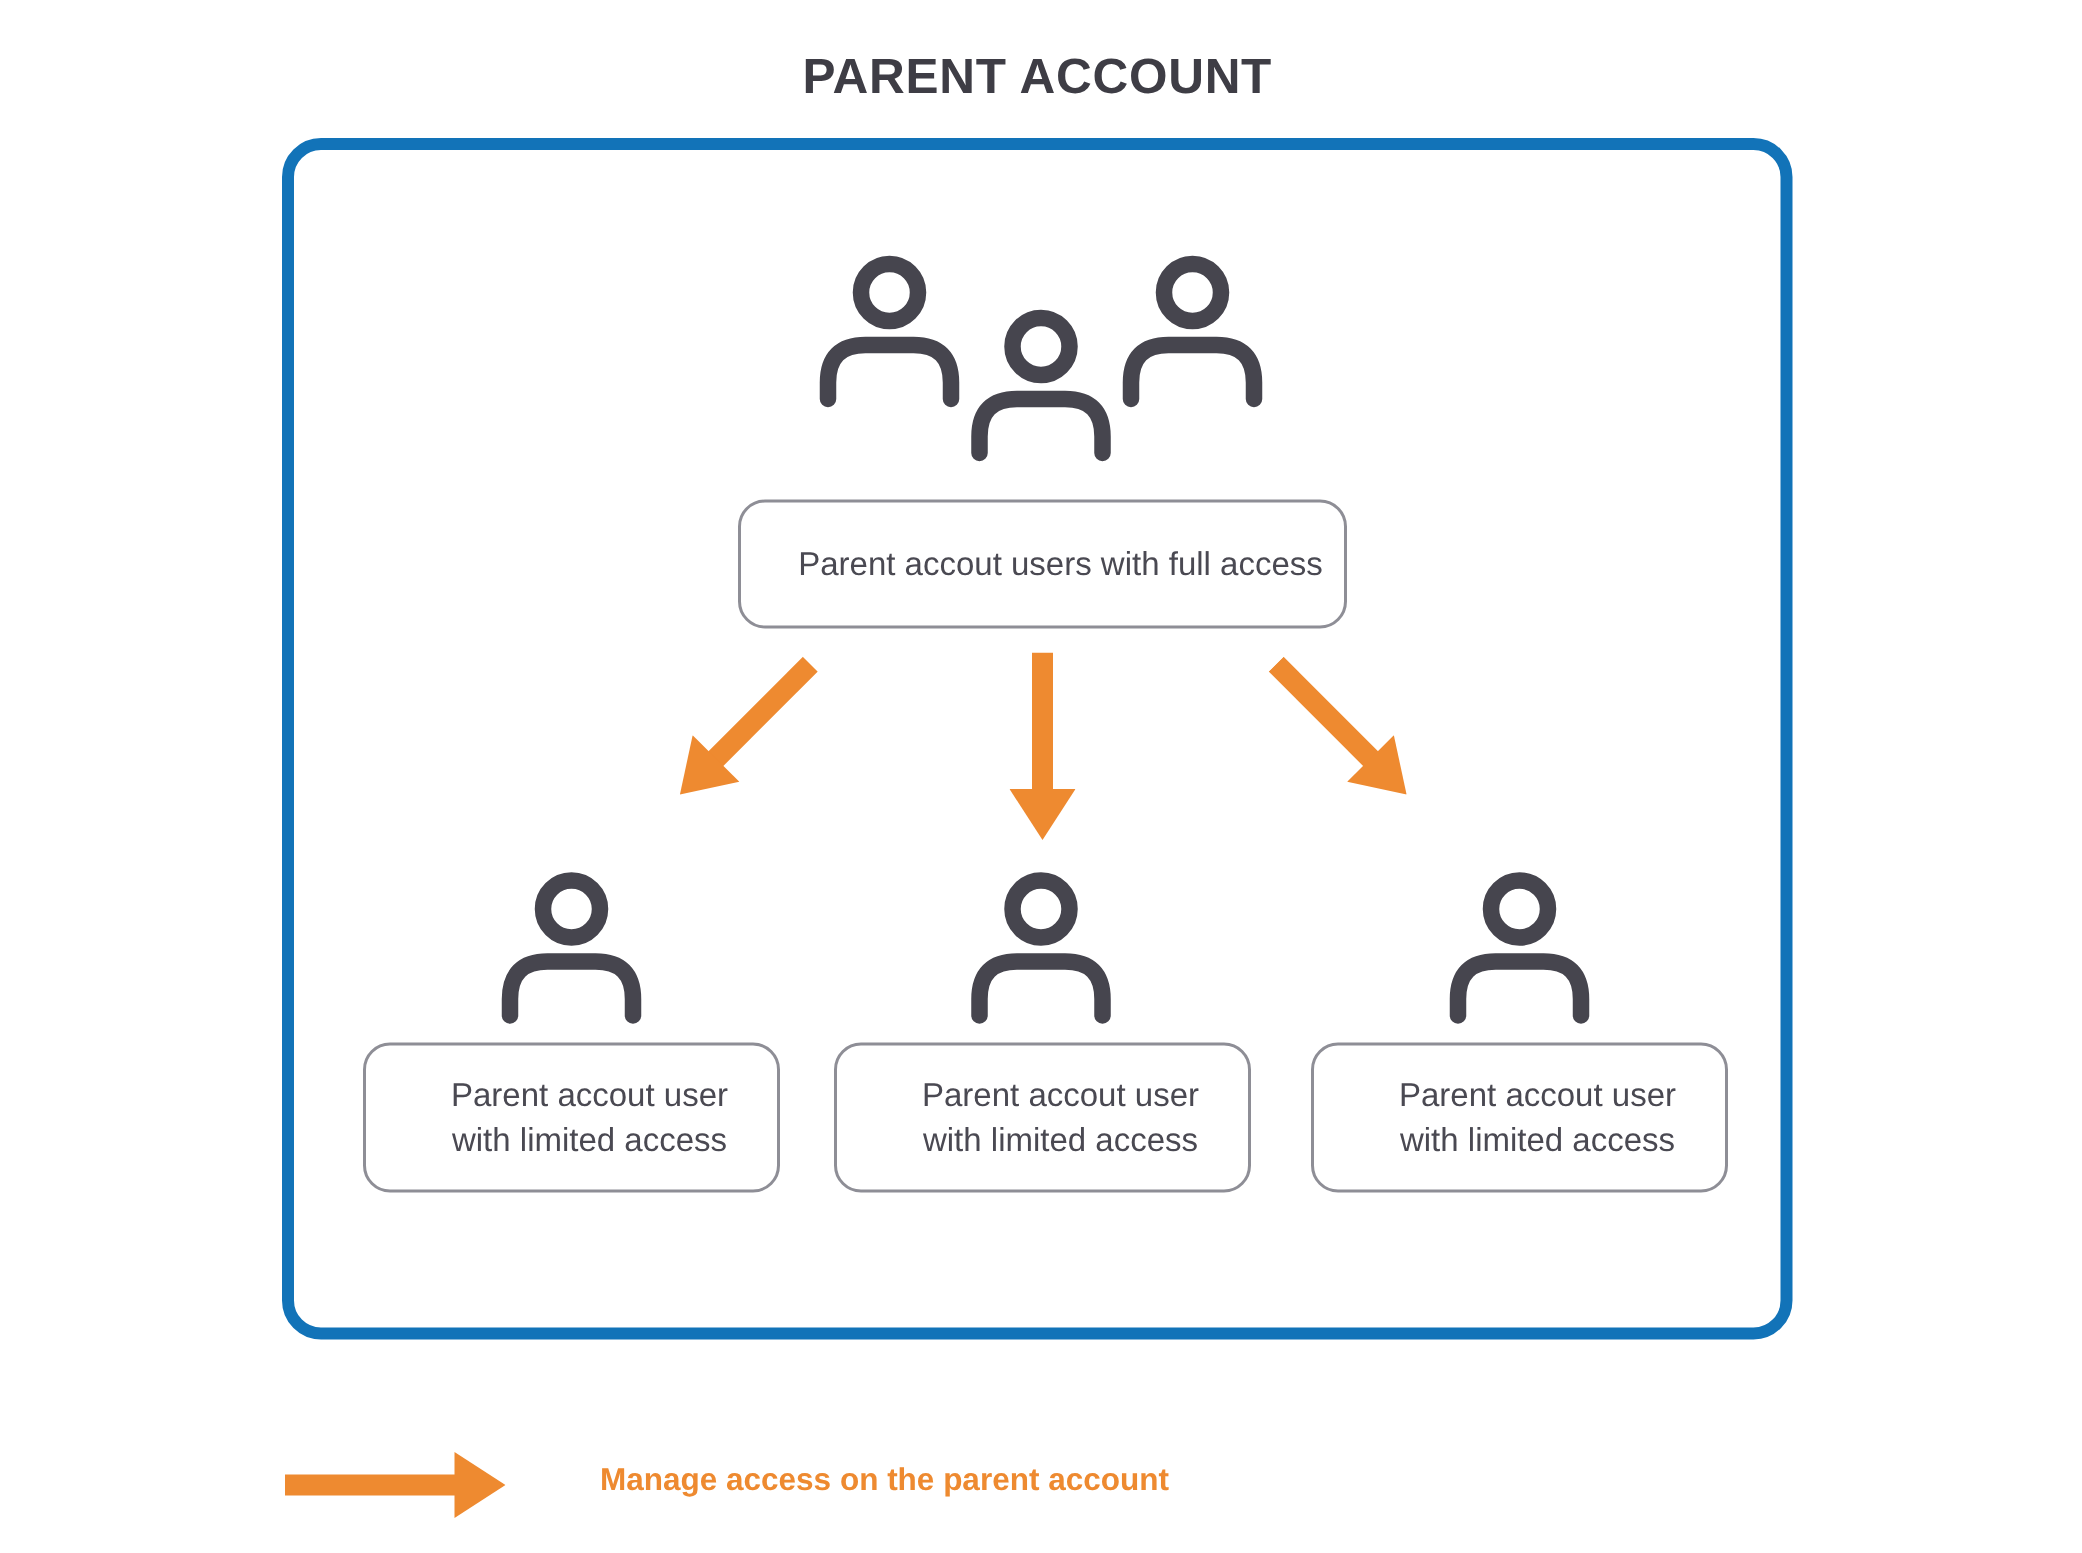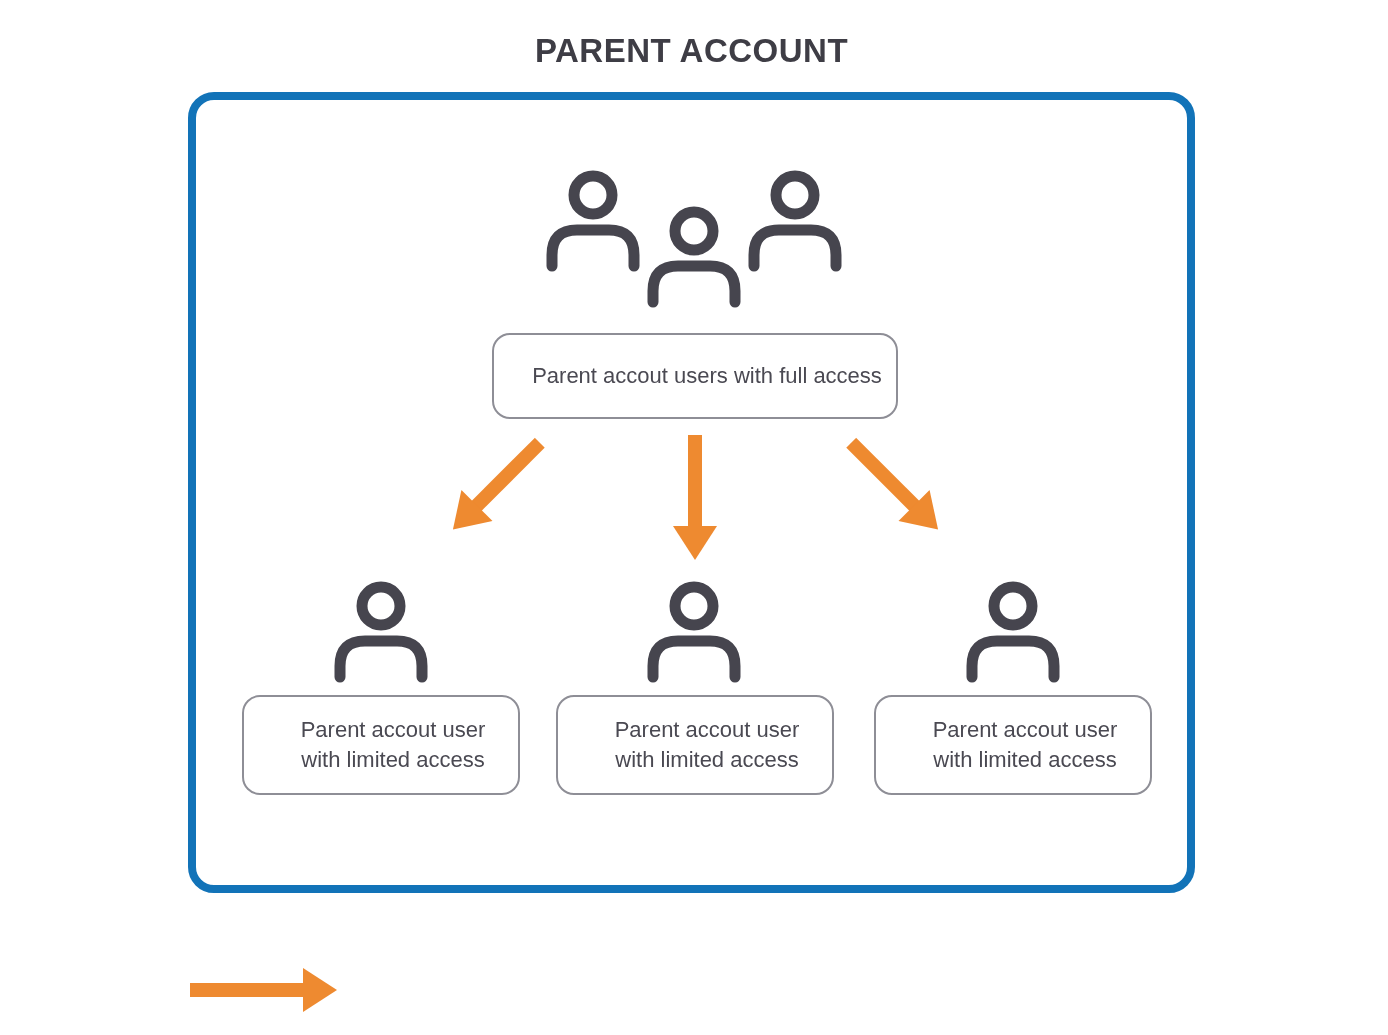--- a/index.html
+++ b/index.html
@@ -167,14 +167,15 @@
     <span>Parent accout user</span>
     <span>with limited access</span>
   </div>
 
   <div class="legend">
     <svg width="147" height="44" viewBox="0 0 147 44" style="color:var(--accent-orange)">
       <rect x="0" y="15" width="114" height="14" fill="currentColor"></rect>
       <polygon points="113,0 147,22 113,44" fill="currentColor"></polygon>
     </svg>
   </div>
+  <div class="legend-label">Manage access on the parent account</div>
 
 </div>
 
 </body></html>

